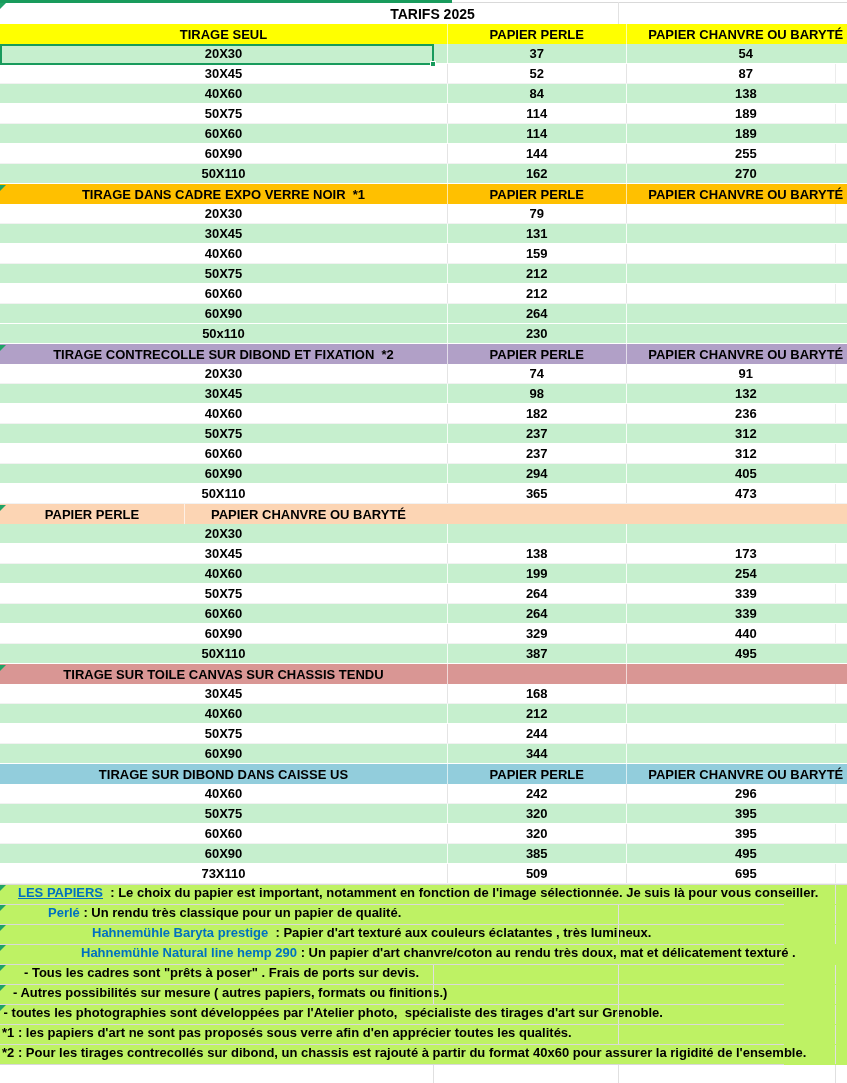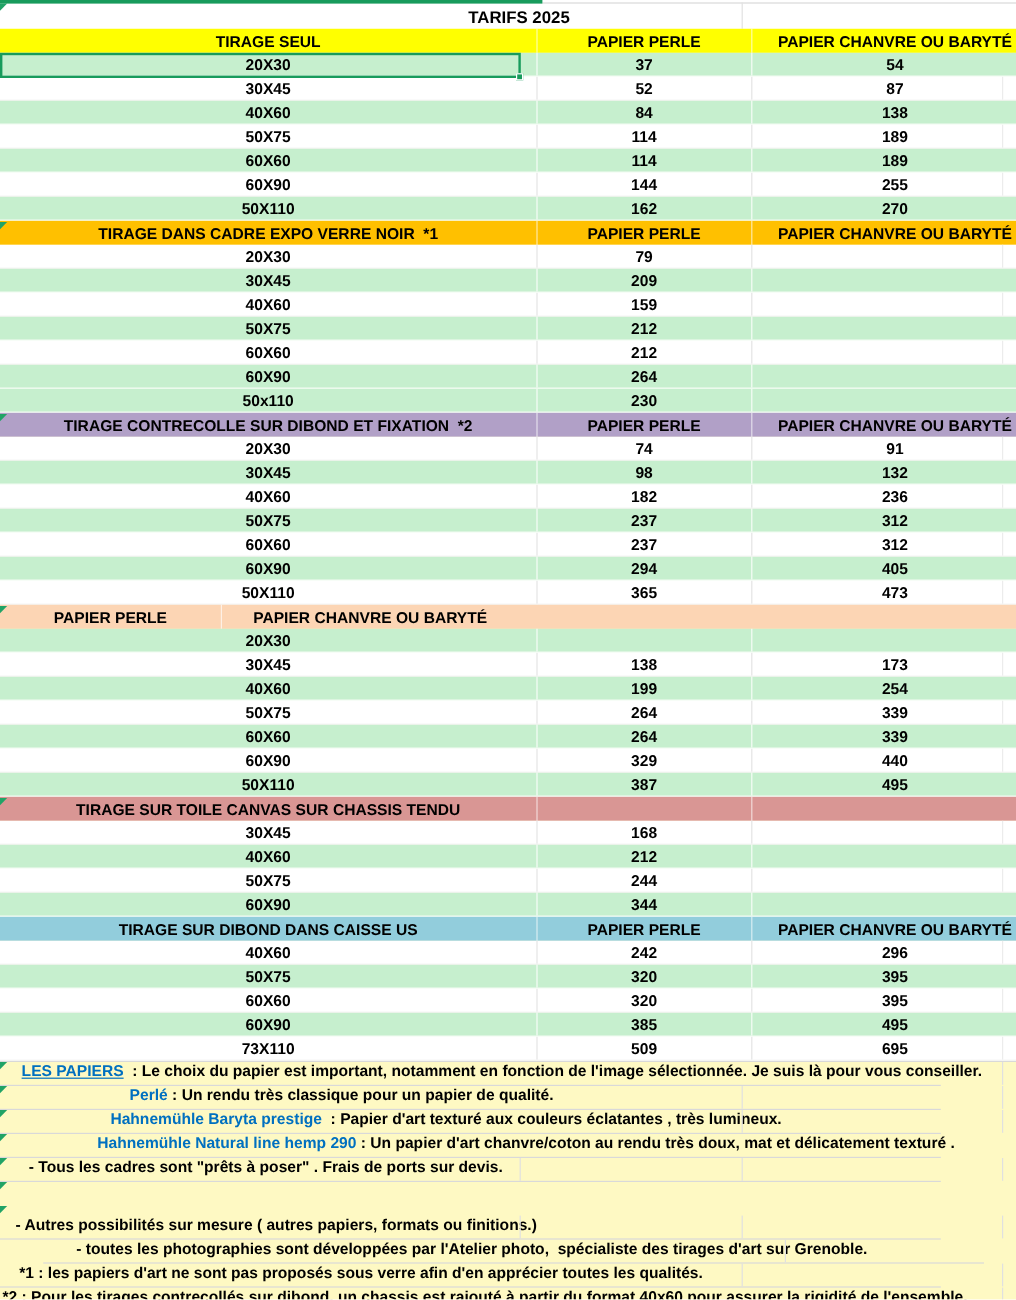--- a/index.html
+++ b/index.html
@@ -1,17 +1,17 @@
 <!DOCTYPE html>
 <html><head>
 <meta charset="utf-8">
 <style>
   html,body{margin:0;padding:0;background:#fff;}
   .sheet{
-    position:relative;width:847px;height:1083px;overflow:hidden;background:#fef9c3;
+    position:relative;width:847px;height:1083px;overflow:hidden;background:#bef264;
     font-family:"Liberation Sans","DejaVu Sans",sans-serif;font-weight:700;color:#000;
   }
   
   .row{display:flex;width:865px;height:20px;box-sizing:border-box;position:relative;}
   .cell{box-sizing:border-box;height:100%;display:flex;align-items:center;justify-content:center;
         font-size:13px;white-space:pre;overflow:hidden;}
   .c1{width:464px}.c2{width:185px}.c3{width:247px}
   .r-head .c1,.r-head .c2{border-right:1px solid rgba(255,255,255,.65);}
   .r-green{background:#C6EFCE;border-bottom:1px solid #fff;}
   .r-green .c1,.r-green .c2{border-right:1px solid rgba(255,255,255,.85);}
@@ -97,21 +97,21 @@
         <div class="cell c2">PAPIER PERLE</div>
         <div class="cell c3">PAPIER CHANVRE OU BARYTÉ</div>
       </div>
       <div class="row r-white">
         <div class="cell c1">20X30</div>
         <div class="cell c2">79</div>
         <div class="cell c3"></div>
       </div>
       <div class="row r-green">
         <div class="cell c1">30X45</div>
-        <div class="cell c2">209</div>
+        <div class="cell c2">131</div>
         <div class="cell c3"></div>
       </div>
       <div class="row r-white">
         <div class="cell c1">40X60</div>
         <div class="cell c2">159</div>
         <div class="cell c3"></div>
       </div>
       <div class="row r-green">
         <div class="cell c1">50X75</div>
         <div class="cell c2">212</div>
@@ -262,27 +262,27 @@
         <div class="cell c3">495</div>
       </div>
       <div class="row r-white">
         <div class="cell c1">73X110</div>
         <div class="cell c2">509</div>
         <div class="cell c3">695</div>
       </div>
     </div>
   <div id="notes-root">
       <div class="note-row" style="padding-left: 18px;"><span class="note-label u">LES PAPIERS</span><span>  : Le choix du papier est important, notamment en fonction de l'image sélectionnée. Je suis là pour vous conseiller.</span><div class="vdiv" style="left: 835px;"></div></div>
-      <div class="note-row" style="padding-left: 108px;"><span class="note-label">Perlé</span><span> : Un rendu très classique pour un papier de qualité.</span><div class="vdiv" style="left: 618px;"></div><div class="vdiv" style="left: 835px;"></div></div>
+      <div class="note-row" style="padding-left: 48px;"><span class="note-label">Perlé</span><span> : Un rendu très classique pour un papier de qualité.</span><div class="vdiv" style="left: 618px;"></div><div class="vdiv" style="left: 835px;"></div></div>
       <div class="note-row" style="padding-left: 92px;"><span class="note-label">Hahnemühle Baryta prestige</span><span>  : Papier d'art texturé aux couleurs éclatantes , très lumineux.</span><div class="vdiv" style="left: 618px;"></div><div class="vdiv" style="left: 835px;"></div></div>
       <div class="note-row" style="padding-left: 81px;"><span class="note-label">Hahnemühle Natural line hemp 290</span><span> : Un papier d'art chanvre/coton au rendu très doux, mat et délicatement texturé .</span></div>
       <div class="note-row" style="padding-left: 24px;"><span>- Tous les cadres sont "prêts à poser" . Frais de ports sur devis.</span><div class="vdiv" style="left: 433px;"></div><div class="vdiv" style="left: 618px;"></div><div class="vdiv" style="left: 835px;"></div></div>
-      <div class="note-row" style="padding-left: 13px; margin-top: 28px;"><span>- Autres possibilités sur mesure ( autres papiers, formats ou finitions.)</span><div class="vdiv" style="left: 433px;"></div><div class="vdiv" style="left: 618px;"></div><div class="vdiv" style="left: 835px;"></div></div>
-      <div class="note-row" style="padding-left: 24px; margin-left: 36px;"><span> - toutes les photographies sont développées par l'Atelier photo,  spécialiste des tirages d'art sur Grenoble.</span><div class="vdiv" style="left: 618px;"></div><div class="vdiv" style="left: 835px;"></div></div>
-      <div class="note-row" style="padding-left: 16px;"><span>*1 : les papiers d'art ne sont pas proposés sous verre afin d'en apprécier toutes les qualités.</span><div class="vdiv" style="left: 618px;"></div><div class="vdiv" style="left: 835px;"></div></div>
+      <div class="note-row" style="padding-left: 13px;"><span>- Autres possibilités sur mesure ( autres papiers, formats ou finitions.)</span><div class="vdiv" style="left: 433px;"></div><div class="vdiv" style="left: 618px;"></div><div class="vdiv" style="left: 835px;"></div></div>
+      <div class="note-row" style="padding-left: 0;"><span> - toutes les photographies sont développées par l'Atelier photo,  spécialiste des tirages d'art sur Grenoble.</span><div class="vdiv" style="left: 618px;"></div><div class="vdiv" style="left: 835px;"></div></div>
+      <div class="note-row" style="padding-left: 2px;"><span>*1 : les papiers d'art ne sont pas proposés sous verre afin d'en apprécier toutes les qualités.</span><div class="vdiv" style="left: 618px;"></div><div class="vdiv" style="left: 835px;"></div></div>
       <div class="note-row" style="padding-left: 2px;"><span>*2 : Pour les tirages contrecollés sur dibond, un chassis est rajouté à partir du format 40x60 pour assurer la rigidité de l'ensemble.</span><div class="vdiv" style="left: 835px;"></div></div>
     </div>
   <div class="empty-row" id="empty-row">
       <div class="vdiv" style="left: 433px;"></div>
       <div class="vdiv" style="left: 618px;"></div>
       <div class="vdiv" style="left: 835px;"></div>
     </div>
 
   <div class="topline"></div>
   <div class="selection"></div>

